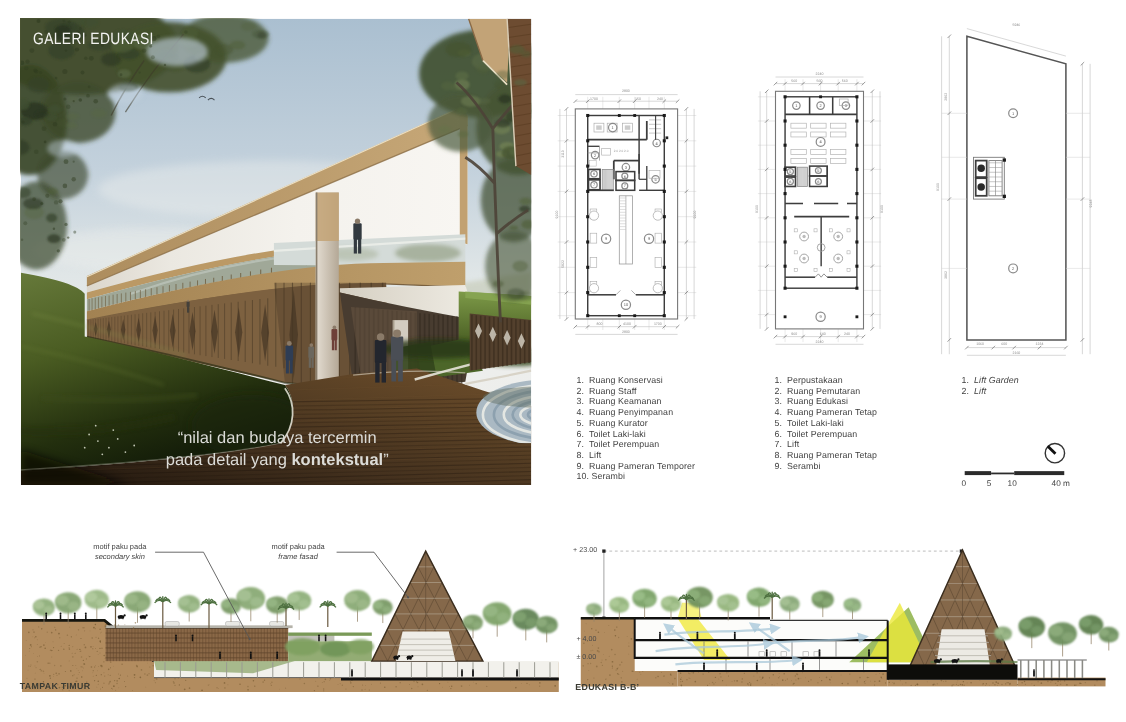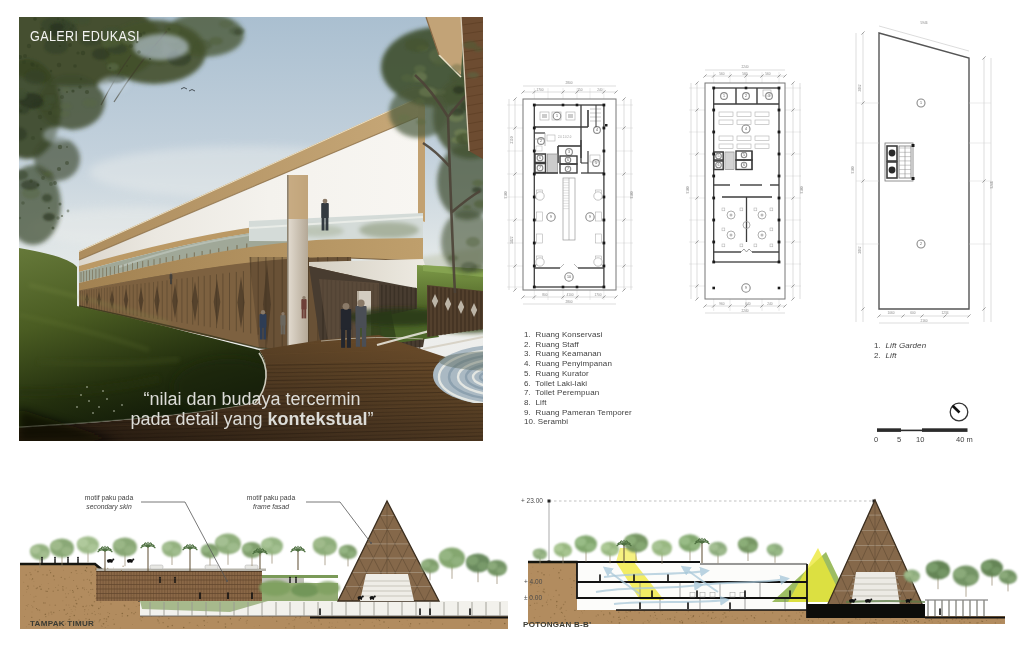--- a/index.html
+++ b/index.html
@@ -2223,32 +2223,33 @@
 
 <rect x="877" y="428.3" width="24" height="3.6" fill="#2b2b2b"></rect>
 <rect x="901" y="429.6" width="21" height="1.6" fill="#2b2b2b"></rect>
 <rect x="922" y="428.3" width="45.5" height="3.6" fill="#2b2b2b"></rect>
 
 <circle cx="959" cy="412" r="8.8" fill="#fff" stroke="#333" stroke-width="1.3"></circle>
 <line x1="952.6" y1="405.7" x2="959.5" y2="412.5" stroke="#111" stroke-width="2.6"></line>
 </svg>
 
 <div class="txt" style="left:30px;top:27px;font-size:15px;color:#f4f4f2;letter-spacing:0.4px;transform:scaleX(0.84);transform-origin:left top;">GALERI EDUKASI</div>
-<div class="txt" style="left:102px;top:389px;width:300px;text-align:center;font-size:18px;line-height:20px;color:#dcdcd8;">“nilai dan budaya tercermin<br>pada detail yang <b>kontekstual</b>”</div>
+<div class="txt" style="left:102px;top:389px;width:300px;text-align:center;font-size:15px;line-height:20px;color:#dcdcd8;">“nilai dan budaya tercermin<br>pada detail yang <b>kontekstual</b>”</div>
 
-<div class="txt list" style="left:524px;top:330px;">1.&nbsp; Ruang Konservasi<br>2.&nbsp; Ruang Staff<br>3.&nbsp; Ruang Keamanan<br>4.&nbsp; Ruang Penyimpanan<br>5.&nbsp; Ruang Kurator<br>6.&nbsp; Toilet Laki-laki<br>7.&nbsp; Toilet Perempuan<br>8.&nbsp; Lift<br>9.&nbsp; Ruang Pameran Temporer<br>10. Serambi</div>
+<div class="txt list" style="left:524px;top:341px;">1.&nbsp; Ruang Konservasi<br>2.&nbsp; Ruang Staff<br>3.&nbsp; Ruang Keamanan<br>4.&nbsp; Ruang Penyimpanan<br>5.&nbsp; Ruang Kurator<br>6.&nbsp; Toilet Laki-laki<br>7.&nbsp; Toilet Perempuan<br>8.&nbsp; Lift<br>9.&nbsp; Ruang Pameran Temporer<br>10. Serambi</div>
+<div class="txt list" style="left:704px;top:341px;">1.&nbsp; Perpustakaan<br>2.&nbsp; Ruang Pemutaran<br>3.&nbsp; Ruang Edukasi<br>4.&nbsp; Ruang Pameran Tetap<br>5.&nbsp; Toilet Laki-laki<br>6.&nbsp; Toilet Perempuan<br>7.&nbsp; Lift<br>8.&nbsp; Ruang Pameran Tetap<br>9.&nbsp; Serambi</div>
 <div class="txt list" style="left:874px;top:341px;">1.&nbsp; <i>Lift Garden</i><br>2.&nbsp; <i>Lift</i></div>
 
 <div class="txt" style="left:874px;top:435px;font-size:7.5px;color:#3f3f3f;">0</div>
 <div class="txt" style="left:897px;top:435px;font-size:7.5px;color:#3f3f3f;">5</div>
 <div class="txt" style="left:916px;top:435px;font-size:7.5px;color:#3f3f3f;">10</div>
 <div class="txt" style="left:956px;top:435px;font-size:7.5px;color:#3f3f3f;">40 m</div>
 
-<div class="txt ttl" style="left:30px;top:619px;">TAMPAK TIMUR</div>
-<div class="txt ttl" style="left:523px;top:620px;">POTONGAN B-B’</div>
+<div class="txt ttl" style="left:18px;top:619px;">TAMPAK TIMUR</div>
+<div class="txt ttl" style="left:523px;top:620px;">EDUKASI B-B’</div>
 
 <div class="txt lvl" style="left:521px;top:497px;">+ 23.00</div>
 <div class="txt lvl" style="left:524px;top:578px;">+ 4.00</div>
 <div class="txt lvl" style="left:524px;top:594px;">± 0.00</div>
 
 <div class="txt ann" style="left:74px;top:494px;width:70px;">motif paku pada<br><i>secondary skin</i></div>
 <div class="txt ann" style="left:236px;top:494px;width:70px;">motif paku pada<br><i>frame fasad</i></div>
 </div>
 
 </body></html>

